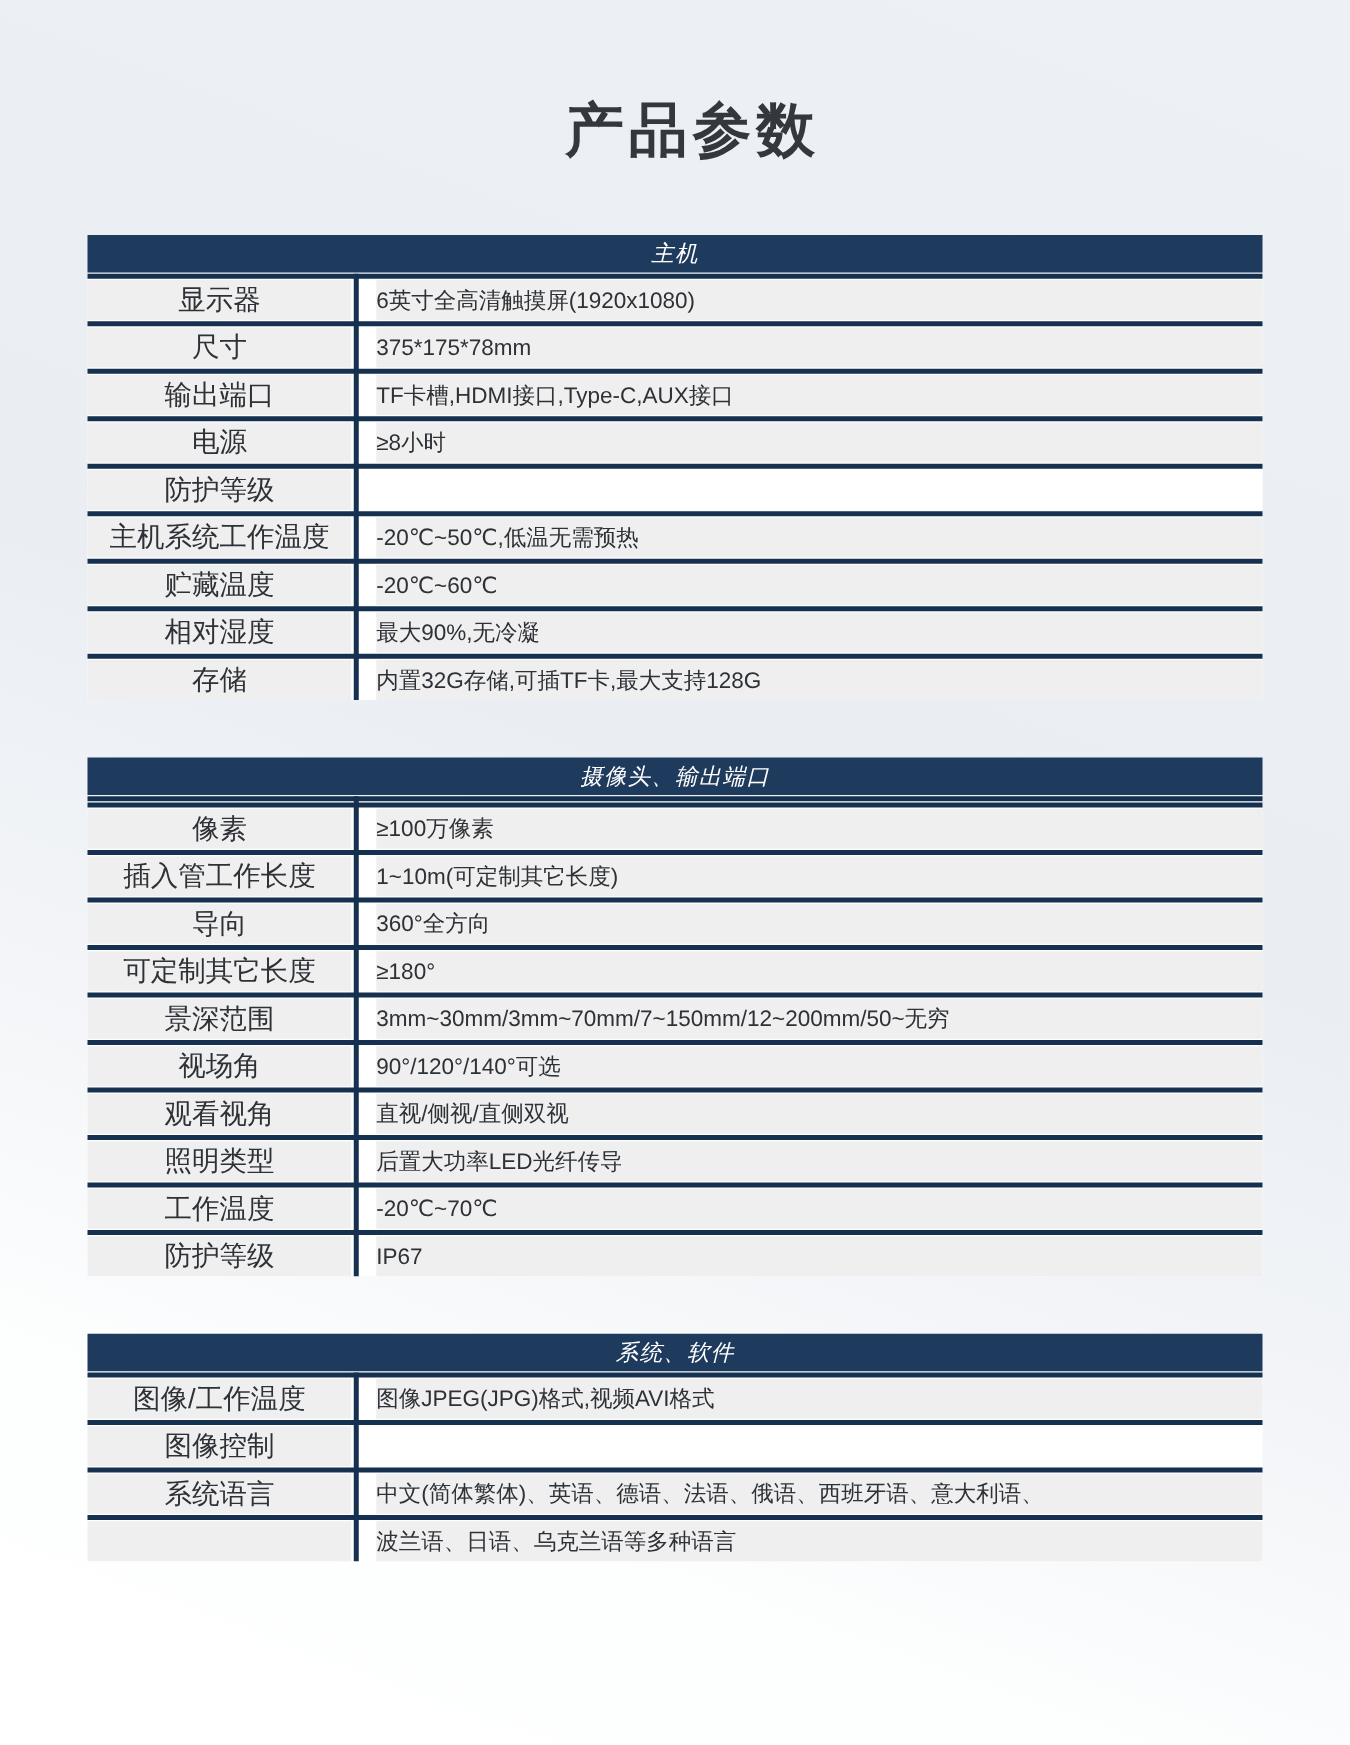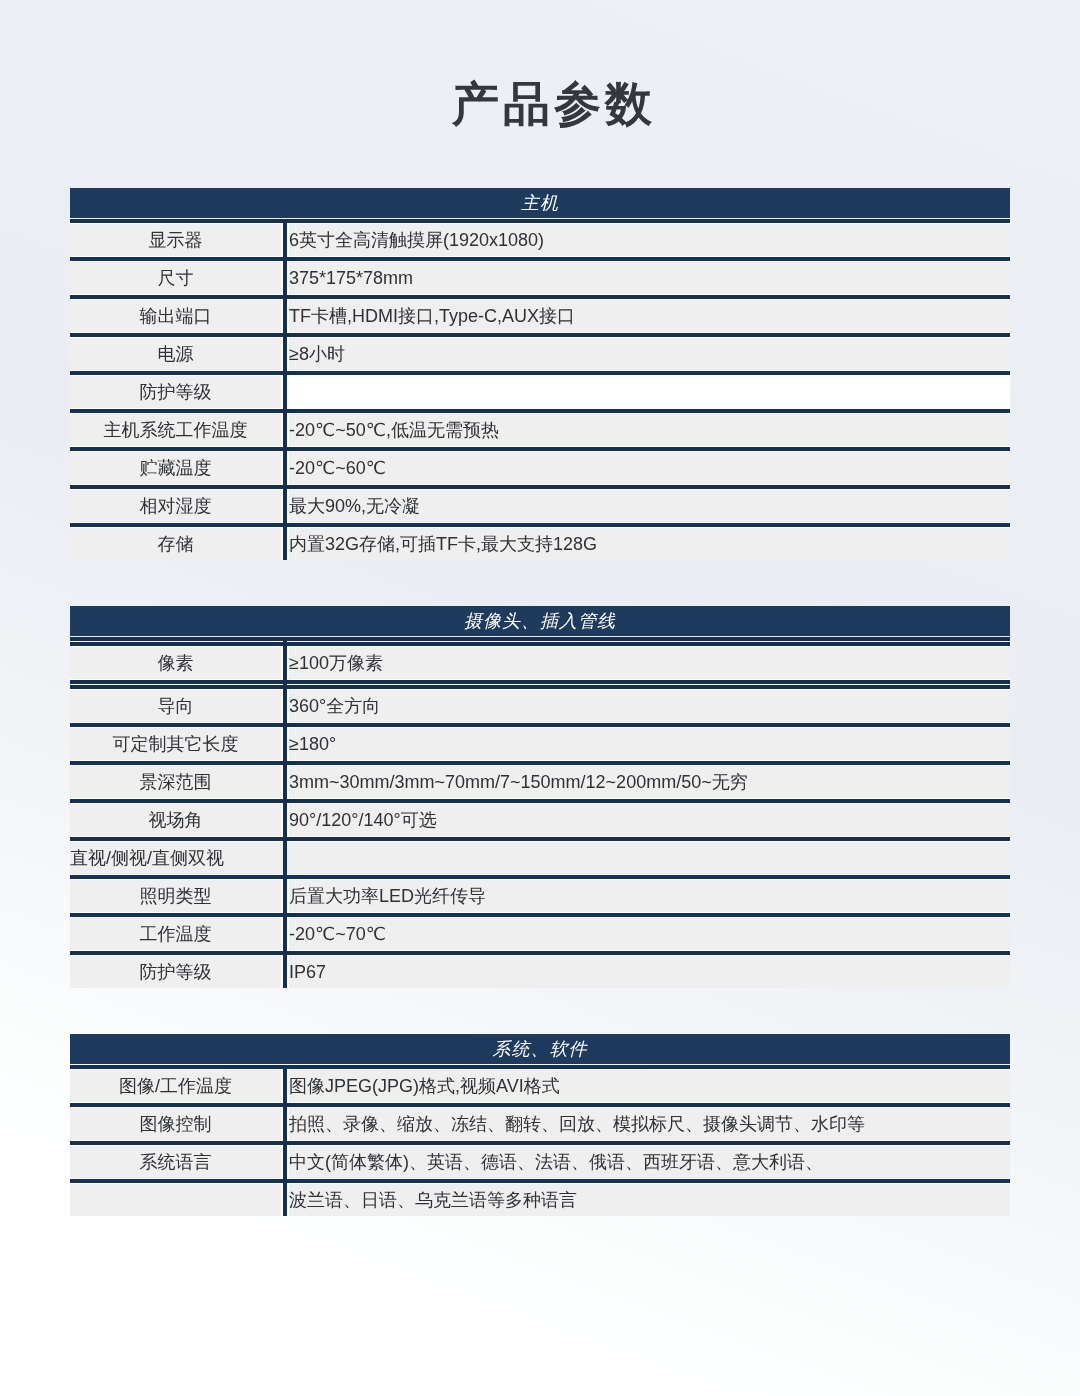--- a/index.html
+++ b/index.html
@@ -54,26 +54,26 @@
     height: 4px;
     margin: 1px 0;
     background: var(--divider, #16304f);
   }
   .row {
     display: flex;
     height: 32px;
   }
   .cell-label {
     width: 211px;
-    margin-right: 8px;
+    margin-right: 20px;
     background: var(--row-bg, #efefef);
     display: flex;
     align-items: center;
     justify-content: center;
-    font-size: 18px;
+    font-size: 22px;
     color: var(--body-text, #2e3136);
     white-space: nowrap;
   }
   .cell-value {
     flex: 1;
     background: var(--row-bg, #efefef);
     display: flex;
     align-items: center;
     font-size: 18px;
     color: var(--body-text, #2e3136);
@@ -130,30 +130,34 @@
             <div class="cell-value">最大90%,无冷凝</div>
           </div>
           <div class="h-sep"></div>
           <div class="row">
             <div class="cell-label">存储</div>
             <div class="cell-value">内置32G存储,可插TF卡,最大支持128G</div>
           </div>
         </div>
       </section>
       <section class="spec-table">
-        <div class="table-header">摄像头、插入管线</div>
+        <div class="table-header">摄像头、输出端口</div>
         <div class="table-body">
           <div class="v-line"></div>
           <div class="h-sep"></div>
           <div class="h-sep"></div>
           <div class="row">
             <div class="cell-label">像素</div>
             <div class="cell-value">≥100万像素</div>
           </div>
           <div class="h-sep"></div>
+          <div class="row">
+            <div class="cell-label">插入管工作长度</div>
+            <div class="cell-value">1~10m(可定制其它长度)</div>
+          </div>
           <div class="h-sep"></div>
           <div class="row">
             <div class="cell-label">导向</div>
             <div class="cell-value">360°全方向</div>
           </div>
           <div class="h-sep"></div>
           <div class="row">
             <div class="cell-label">可定制其它长度</div>
             <div class="cell-value">≥180°</div>
           </div>
@@ -162,20 +166,21 @@
             <div class="cell-label">景深范围</div>
             <div class="cell-value">3mm~30mm/3mm~70mm/7~150mm/12~200mm/50~无穷</div>
           </div>
           <div class="h-sep"></div>
           <div class="row">
             <div class="cell-label">视场角</div>
             <div class="cell-value">90°/120°/140°可选</div>
           </div>
           <div class="h-sep"></div>
           <div class="row">
+            <div class="cell-label">观看视角</div>
             <div class="cell-value">直视/侧视/直侧双视</div>
           </div>
           <div class="h-sep"></div>
           <div class="row">
             <div class="cell-label">照明类型</div>
             <div class="cell-value">后置大功率LED光纤传导</div>
           </div>
           <div class="h-sep"></div>
           <div class="row">
             <div class="cell-label">工作温度</div>
@@ -193,21 +198,20 @@
         <div class="table-body">
           <div class="v-line"></div>
           <div class="h-sep"></div>
           <div class="row">
             <div class="cell-label">图像/工作温度</div>
             <div class="cell-value">图像JPEG(JPG)格式,视频AVI格式</div>
           </div>
           <div class="h-sep"></div>
           <div class="row">
             <div class="cell-label">图像控制</div>
-            <div class="cell-value">拍照、录像、缩放、冻结、翻转、回放、模拟标尺、摄像头调节、水印等</div>
           </div>
           <div class="h-sep"></div>
           <div class="row">
             <div class="cell-label">系统语言</div>
             <div class="cell-value">中文(简体繁体)、英语、德语、法语、俄语、西班牙语、意大利语、</div>
           </div>
           <div class="h-sep"></div>
           <div class="row">
             <div class="cell-label"></div>
             <div class="cell-value">波兰语、日语、乌克兰语等多种语言</div>

